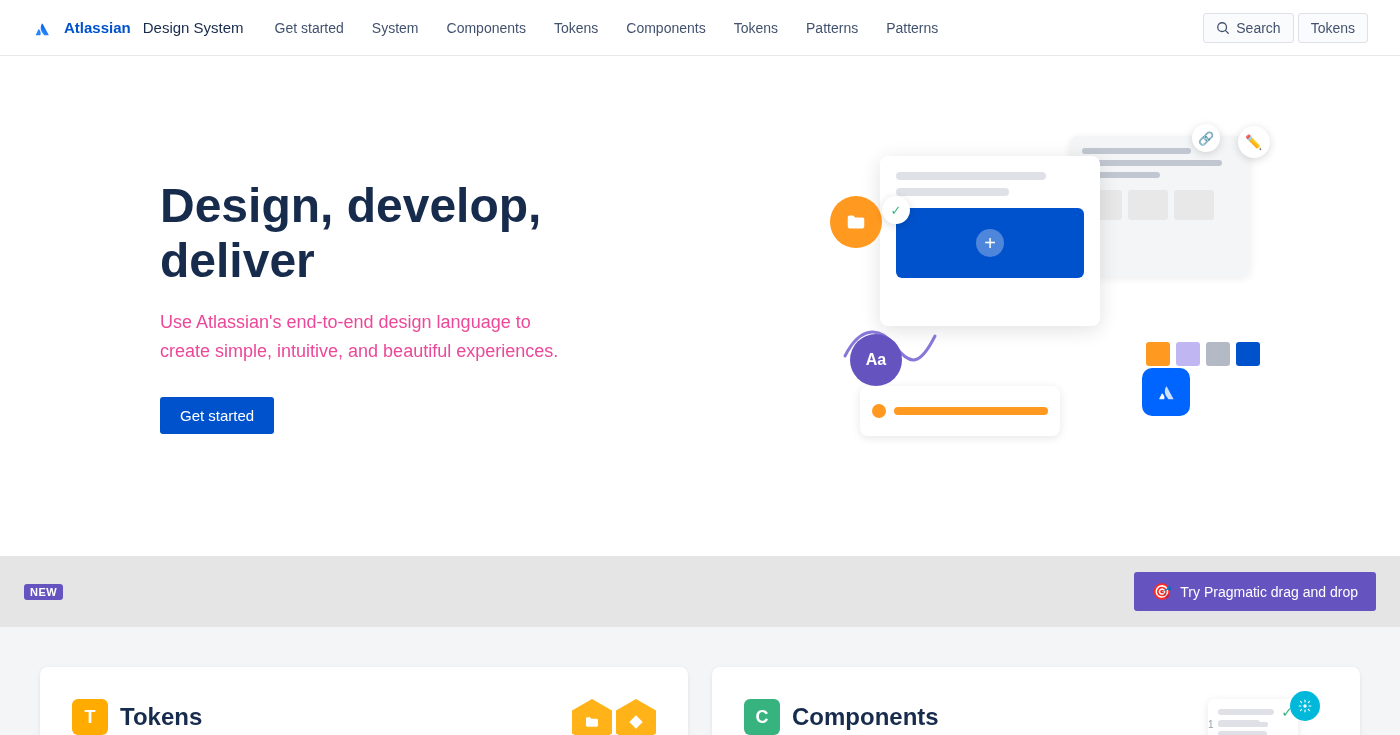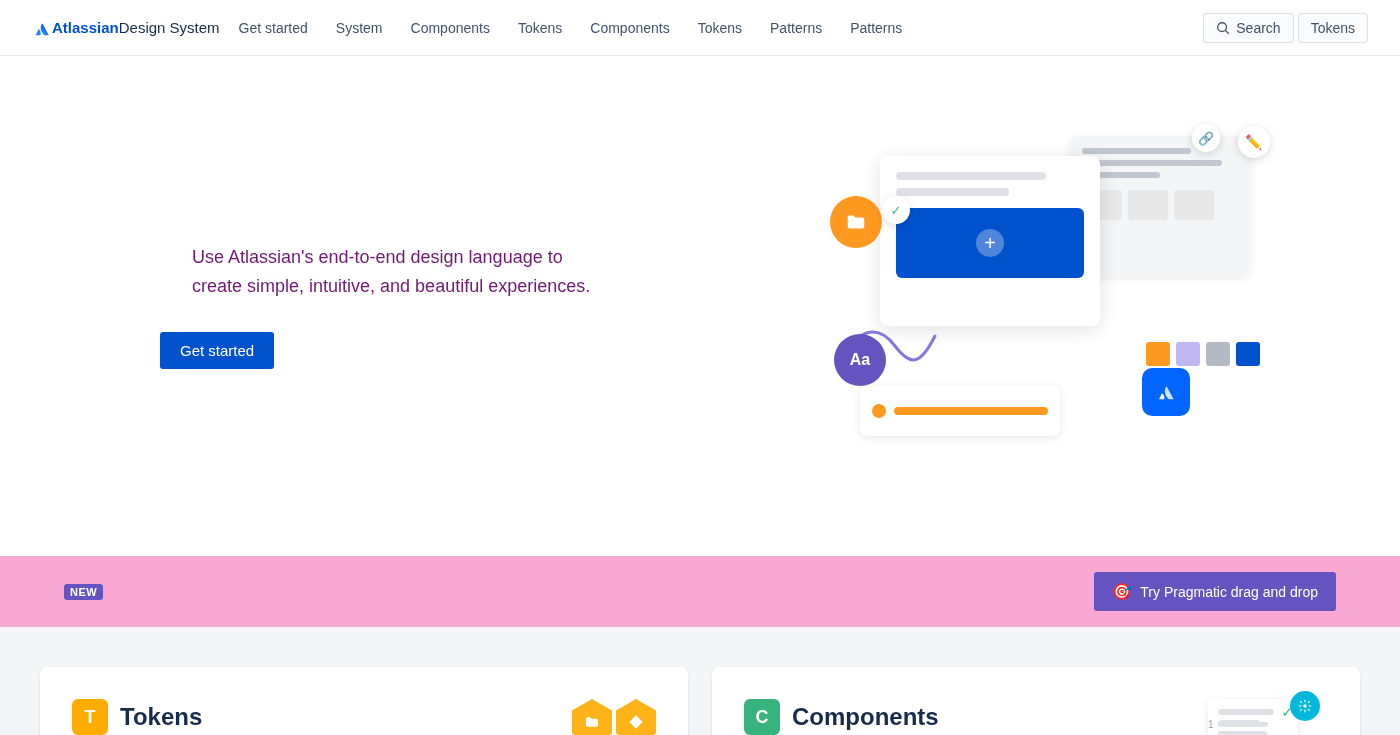--- a/index.html
+++ b/index.html
@@ -4,21 +4,21 @@
   <style>
     * { margin: 0; padding: 0; box-sizing: border-box; }
     body { font-family: -apple-system, BlinkMacSystemFont, 'Segoe UI', sans-serif; background: #fff; color: #172b4d; overflow-x: hidden; }
 
     
     nav {
       display: flex; align-items: center; padding: 0 32px;
       height: 56px; border-bottom: 1px solid #e8e8e8;
       position: sticky; top: 0; background: #fff; z-index: 100;
     }
-    .nav-logo { display: flex; align-items: center; gap: 0; margin-right: 7px; }
+    .nav-logo { display: flex; align-items: center; gap: 12px; margin-right: 19px; }
     .nav-links { display: flex; align-items: center; gap: 4px; flex: 1; }
     .nav-link {
       padding: 6px 12px; font-size: 14px; color: #42526e;
       text-decoration: none; border-radius: 3px; cursor: pointer;
     }
     .nav-actions { display: flex; align-items: center; gap: 4px; }
     .nav-search {
       display: flex; align-items: center; gap: 6px;
       padding: 6px 12px; font-size: 14px; color: #42526e;
       border: 1px solid #dfe1e6; border-radius: 3px; cursor: pointer;
@@ -31,21 +31,21 @@
     }
 
     
     .hero {
       display: flex; align-items: center; justify-content: space-between;
       padding: 60px 120px 60px 160px; min-height: 480px; background: #fff;
       position: relative; overflow: hidden;
     }
     .hero-content { max-width: 520px; }
     .hero-title { font-size: 48px; font-weight: 700; color: #172b4d; line-height: 1.15; margin-bottom: 20px; }
-    .hero-subtitle { font-size: 18px; color: #701a75; line-height: 1.6; margin-bottom: 32px; max-width: 420px; margin-left: 32px; }
+    .hero-subtitle { font-size: 18px; color: #ec4899; line-height: 1.6; margin-bottom: 32px; max-width: 420px; }
     .hero-cta {
       background: #0052cc; color: #fff; border: none;
       padding: 10px 20px; border-radius: 3px; font-size: 15px;
       font-weight: 500; cursor: pointer;
     }
 
     
     .hero-illustration {
       position: relative; width: 480px; height: 380px; flex-shrink: 0;
     }
@@ -137,21 +137,21 @@
     }
     .ill-swatch { width: 24px; height: 24px; border-radius: 3px; }
 
     
     .ill-wave {
       position: absolute; left: 40px; top: 200px; z-index: 3;
     }
 
     
     .banner {
-      background: #f9a8d4; padding: 16px 64px;
+      background: #e5e5e5; padding: 16px 24px;
       display: flex; align-items: center; justify-content: space-between;
       margin: 0;
     }
     .banner-left { display: flex; align-items: center; gap: 16px; }
     .banner-new {
       background: #6554c0; color: #fff; font-size: 11px; font-weight: 700;
       padding: 2px 6px; border-radius: 3px; letter-spacing: 0.5px;
     }
     .banner-text { font-size: 15px; font-weight: 500; color: #172b4d; }
     .banner-cta {
@@ -222,20 +222,21 @@
       <span>Search</span>
     </div>
     <div class="nav-theme">
       <span>Tokens</span>
     </div>
   </div>
 </nav>
 
 <section class="hero">
   <div class="hero-content">
+    <h1 class="hero-title">Design, develop, deliver</h1>
     <p class="hero-subtitle">Use Atlassian's end-to-end design language to create simple, intuitive, and beautiful experiences.</p>
     <button class="hero-cta">Get started</button>
   </div>
 
   <div class="hero-illustration">
 
     <div class="ill-float ill-float-orange">
       <svg width="22" height="22" viewBox="0 0 24 24" fill="none">
         <path d="M3 7C3 5.9 3.9 5 5 5h4l2 2h8c1.1 0 2 .9 2 2v8c0 1.1-.9 2-2 2H5c-1.1 0-2-.9-2-2V7z" fill="white"></path>
       </svg>
@@ -274,21 +275,21 @@
       </svg>
     </div>
 
     <div class="ill-swatches">
       <div class="ill-swatch" style="background:#ff991f;"></div>
       <div class="ill-swatch" style="background:#c0b6f2;"></div>
       <div class="ill-swatch" style="background:#b3bac5;"></div>
       <div class="ill-swatch" style="background:#0052cc;"></div>
     </div>
 
-    <div class="ill-float ill-float-purple" style="bottom:110px;left:34px;">
+    <div class="ill-float ill-float-purple" style="bottom:110px;left:50px;">
       <span style="color:white;font-weight:700;font-size:16px;">Aa</span>
     </div>
 
     <div class="ill-float-blue-atlassian" style="position:absolute;bottom:80px;right:90px;width:48px;height:48px;background:#0065ff;border-radius:10px;display:flex;align-items:center;justify-content:center;z-index:5;">
       <svg width="24" height="24" viewBox="0 0 32 32" fill="none">
         <path d="M11.5 18.5C11.1 17.8 10.4 17.8 10.1 18.5L7 25C6.8 25.4 7.1 25.8 7.5 25.8H13C13.3 25.8 13.5 25.6 13.6 25.3C14.5 23 13.9 20.2 11.5 18.5Z" fill="white"></path>
         <path d="M16 9C13.8 13 14 17.5 16 21L19 25.3C19.2 25.6 19.5 25.8 19.8 25.8H25.2C25.7 25.8 26 25.3 25.8 24.9L17.5 9.7C17.2 9 16.4 8.4 16 9Z" fill="white" opacity="0.8"></path>
       </svg>
     </div>
 

